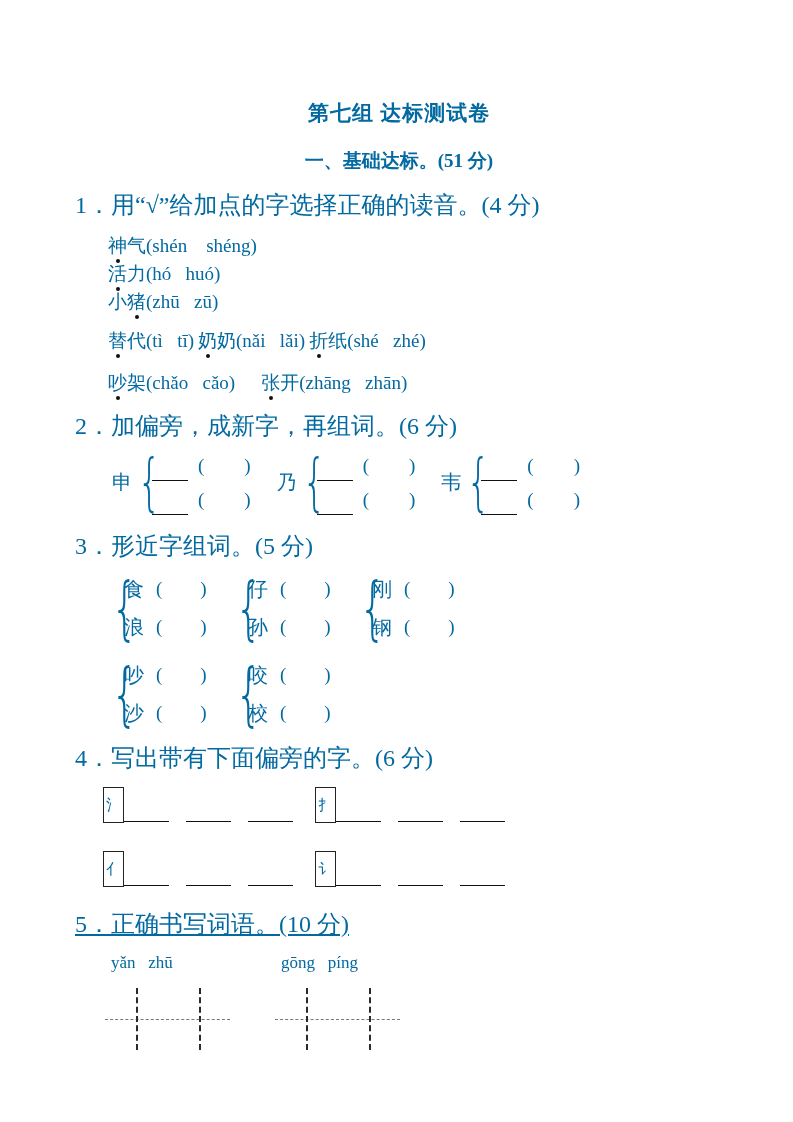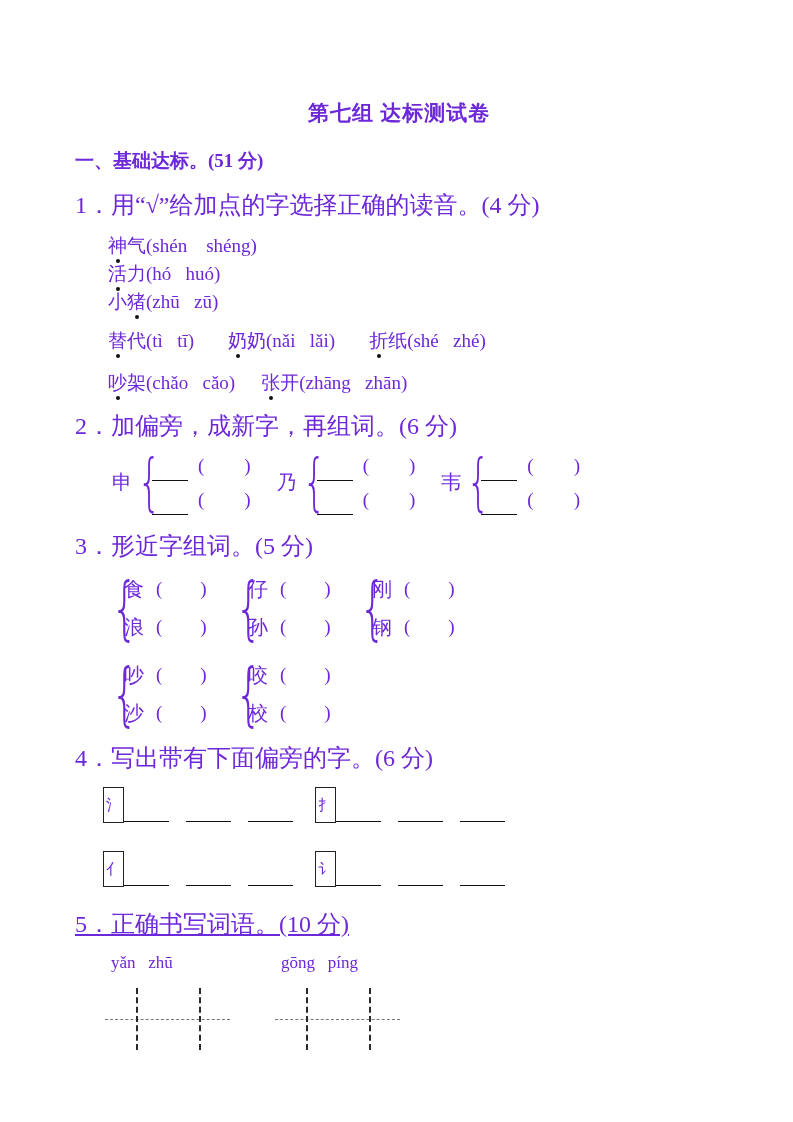--- a/index.html
+++ b/index.html
@@ -1,30 +1,30 @@
 <!DOCTYPE html>
 <html><head>
 <meta charset="utf-8">
 <style>
   * { margin:0; padding:0; box-sizing:border-box; }
   html,body { background:#e8e8e8; }
   .page {
     width:793px; height:1122px; background:#ffffff; margin:0 auto;
-    font-family:"Liberation Serif","DejaVu Serif",serif; color:#6d28d9;
+    font-family:"Liberation Serif","DejaVu Serif",serif; color:#0369a1;
     padding:100px 70px 0 75px; overflow:hidden; position:relative;
   }
   .title { text-align:center; font-size:21px; font-weight:bold; line-height:26px; letter-spacing:1px; }
-  .sec-heading { margin-top:22px; font-size:19px; font-weight:bold; line-height:26px; }
+  .sec-heading { margin-top:22px; font-size:19px; font-weight:bold; line-height:26px;text-align:center; }
   .q-title { font-size:24px; line-height:26px; font-weight:500; }
   .qt1 { margin-top:18px; } .qt2 { margin-top:16px; } .qt3 { margin-top:18px; }
   .qt4 { margin-top:14px; } .qt5 { margin-top:24px;text-decoration:underline; }
 
   
   .q1-line { display:flex; padding-left:33px; margin-top:14px; font-size:19px; line-height:28px; }
-  .q1-l1 { column-gap:52px;flex-direction:column; } .q1-l2 { column-gap:34px;margin-top:11px; } .q1-l3 { column-gap:26px; }
+  .q1-l1 { column-gap:52px;flex-direction:column; } .q1-l2 { column-gap:4px;margin-top:11px; } .q1-l3 { column-gap:26px; }
   .q1-item { white-space:nowrap; }
   .ch { position:relative; display:inline-block; }
   .ch.dotted::after {
     content:""; position:absolute; left:50%; bottom:-3px;
     width:4px; height:4px; margin-left:-2px; border-radius:50%; background:#111;
   }
   .py { white-space:pre; }
 
   
   .brace, .brace3 {

